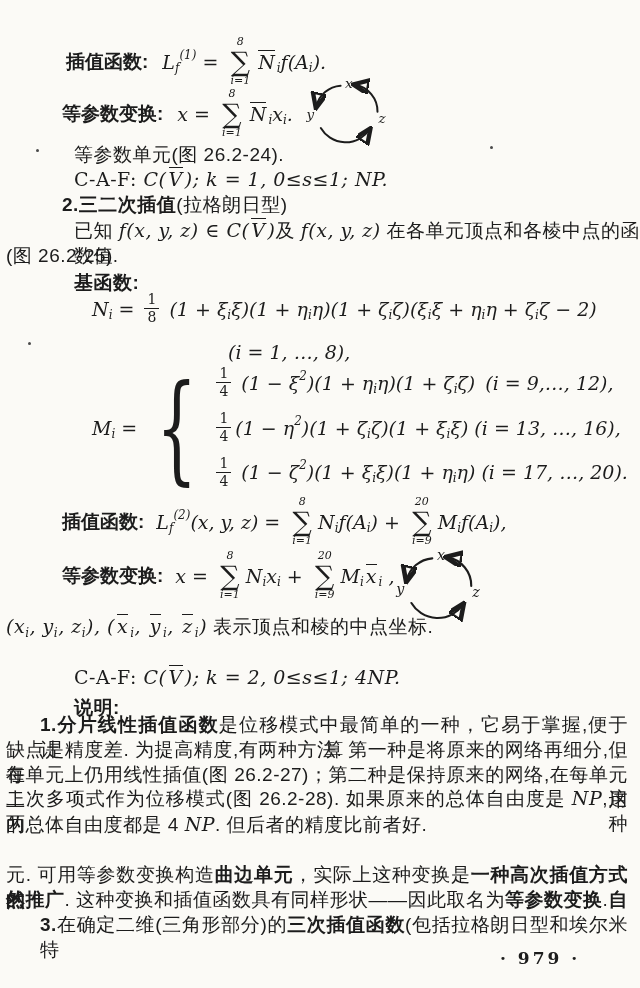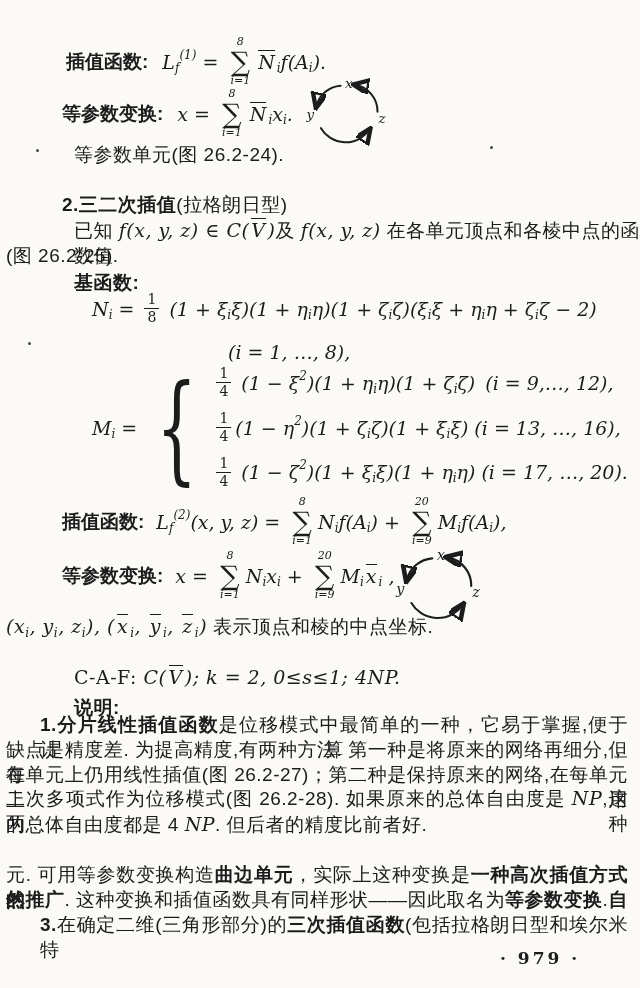--- a/index.html
+++ b/index.html
@@ -77,20 +77,21 @@
     <text x="6" y="50">y</text>
     <text x="86" y="54">z</text>
   </svg>
 
   <div class="speck" style="left:36px;top:149px"></div>
   <div class="speck" style="left:28px;top:342px"></div>
   <div class="speck" style="left:490px;top:146px"></div>
 <div class="line mline" style="top: 36px; left: 66px;"><span class="cb">插值函数:</span><span class="sp" style="width: 14px;"></span><span class="m">L</span><span class="sub">f</span><span class="sup">(1)</span><span class="m"> = </span><span class="sum"><span class="slim">8</span><span class="sig">∑</span><span class="slim">i=1</span></span><span class="bar">N</span><span class="sub">i</span><span class="m">f(A</span><span class="sub">i</span><span class="m">).</span></div>
     <div class="line mline" style="top: 88px; left: 62px;"><span class="cb">等参数变换:</span><span class="sp" style="width: 14px;"></span><span class="m">x = </span><span class="sum"><span class="slim">8</span><span class="sig">∑</span><span class="slim">i=1</span></span><span class="bar">N</span><span class="sub">i</span><span class="m">x</span><span class="sub">i</span><span class="m">.</span></div>
     <div class="line tline" style="top: 142px; left: 74px;"><span class="c">等参数单元(图 26.2-24).</span></div>
+    <div class="line tline" style="top: 167px; left: 74px;"><span class="r">C-A-F:  </span><span class="m">C(</span><span class="bar">V</span><span class="m">); k = 1, 0≤s≤1; NP.</span></div>
     <div class="line tline" style="top: 192px; left: 62px;"><span class="cb">2.三二次插值</span><span class="c">(拉格朗日型)</span></div>
     <div class="line tline" style="top: 218px; left: 74px;"><span class="c">已知 </span><span class="m">f(x, y, z) ∈ C(</span><span class="bar">V</span><span class="m">)</span><span class="c">及 </span><span class="m">f(x, y, z)</span><span class="c"> 在各单元顶点和各棱中点的函数值</span></div>
     <div class="line tline" style="top: 243px; left: 6px;"><span class="c">(图 26.2-25).</span></div>
     <div class="line tline" style="top: 270px; left: 74px;"><span class="cb">基函数:</span></div>
     <div class="line mline" style="top: 292px; left: 92px;"><span class="m">N</span><span class="sub">i</span><span class="m"> = </span><span class="frac"><span class="fn">1</span><span class="fd">8</span></span><span class="sp" style="width: 6px;"></span><span class="m">(1 + ξ</span><span class="sub">i</span><span class="m">ξ)(1 + η</span><span class="sub">i</span><span class="m">η)(1 + ζ</span><span class="sub">i</span><span class="m">ζ)(ξ</span><span class="sub">i</span><span class="m">ξ + η</span><span class="sub">i</span><span class="m">η + ζ</span><span class="sub">i</span><span class="m">ζ − 2)</span></div>
     <div class="line mline" style="top: 341px; left: 228px;"><span class="m">(i = 1, …, 8),</span></div>
     <div class="line mline" style="top: 366px; left: 92px;"><span class="m">M</span><span class="sub">i</span><span class="m"> = </span><span class="pw"><span class="pwb">{</span><span class="pwrows"><span class="pwrow"><span class="frac"><span class="fn">1</span><span class="fd">4</span></span><span class="sp" style="width: 6px;"></span><span class="m">(1 − ξ</span><span class="sup">2</span><span class="m">)(1 + η</span><span class="sub">i</span><span class="m">η)(1 + ζ</span><span class="sub">i</span><span class="m">ζ)</span><span class="sp" style="width: 10px;"></span><span class="m">(i = 9,…, 12),</span></span><span class="pwrow"><span class="frac"><span class="fn">1</span><span class="fd">4</span></span><span class="m">(1 − η</span><span class="sup">2</span><span class="m">)(1 + ζ</span><span class="sub">i</span><span class="m">ζ)(1 + ξ</span><span class="sub">i</span><span class="m">ξ) (i = 13, …, 16),</span></span><span class="pwrow"><span class="frac"><span class="fn">1</span><span class="fd">4</span></span><span class="sp" style="width: 6px;"></span><span class="m">(1 − ζ</span><span class="sup">2</span><span class="m">)(1 + ξ</span><span class="sub">i</span><span class="m">ξ)(1 + η</span><span class="sub">i</span><span class="m">η) (i = 17, …, 20).</span></span></span></span></div>
     <div class="line mline" style="top: 496px; left: 62px;"><span class="cb">插值函数:</span><span class="sp" style="width: 12px;"></span><span class="m">L</span><span class="sub">f</span><span class="sup">(2)</span><span class="m">(x, y, z) = </span><span class="sum"><span class="slim">8</span><span class="sig">∑</span><span class="slim">i=1</span></span><span class="m">N</span><span class="sub">i</span><span class="m">f(A</span><span class="sub">i</span><span class="m">) + </span><span class="sum"><span class="slim">20</span><span class="sig">∑</span><span class="slim">i=9</span></span><span class="m">M</span><span class="sub">i</span><span class="m">f(A</span><span class="sub">i</span><span class="m">),</span></div>
     <div class="line mline" style="top: 550px; left: 62px;"><span class="cb">等参数变换:</span><span class="sp" style="width: 12px;"></span><span class="m">x = </span><span class="sum"><span class="slim">8</span><span class="sig">∑</span><span class="slim">i=1</span></span><span class="m">N</span><span class="sub">i</span><span class="m">x</span><span class="sub">i</span><span class="m"> + </span><span class="sum"><span class="slim">20</span><span class="sig">∑</span><span class="slim">i=9</span></span><span class="m">M</span><span class="sub">i</span><span class="bar">x</span><span class="sub">i</span><span class="m"> ,</span></div>
     <div class="line tline" style="top: 614px; left: 6px;"><span class="m">(x</span><span class="sub">i</span><span class="m">, y</span><span class="sub">i</span><span class="m">, z</span><span class="sub">i</span><span class="m">), (</span><span class="bar">x</span><span class="sub">i</span><span class="m">, </span><span class="bar">y</span><span class="sub">i</span><span class="m">, </span><span class="bar">z</span><span class="sub">i</span><span class="m">)</span><span class="c"> 表示顶点和棱的中点坐标.</span></div>

